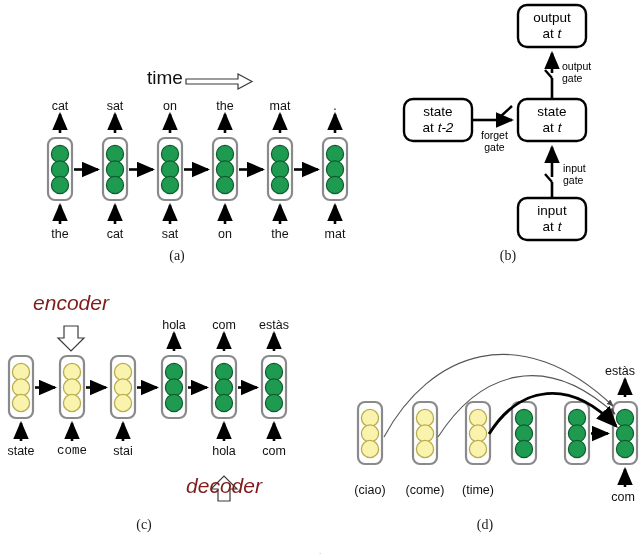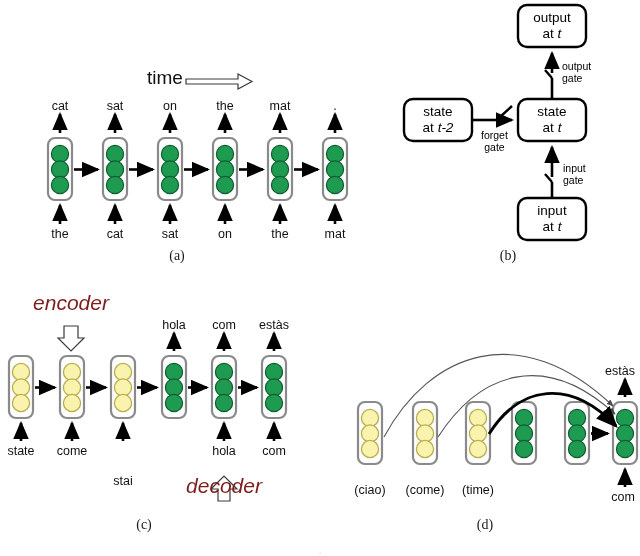--- a/index.html
+++ b/index.html
@@ -295,22 +295,22 @@
 <div class="cap" style="left:508px;top:248px;">(b)</div>
 
 <div class="bigital" style="left:71px;top:291px;">encoder</div>
 <div class="bigital" style="left:224px;top:474px;">decoder</div>
 
 <div class="lbl c" style="left:174px;top:319px;">hola</div>
 <div class="lbl c" style="left:224px;top:319px;">com</div>
 <div class="lbl c" style="left:274px;top:319px;">estàs</div>
 
 <div class="lbl c" style="left:21px;top:445px;">state</div>
-<div class="lbl c" style="left:72px;top:445px;">come</div>
-<div class="lbl c" style="left:123px;top:445px;margin-top:30px;">stai</div>
+<div class="lbl c" style="left:72px;top:445px;font-family:Liberation Mono, monospace;">come</div>
+<div class="lbl c" style="left:123px;top:445px;">stai</div>
 <div class="lbl c" style="left:224px;top:445px;">hola</div>
 <div class="lbl c" style="left:274px;top:445px;">com</div>
 
 <div class="cap" style="left:144px;top:517px;">(c)</div>
 
 <div class="lbl c" style="left:370px;top:484px;">(ciao)</div>
 <div class="lbl c" style="left:425px;top:484px;">(come)</div>
 <div class="lbl c" style="left:478px;top:484px;">(time)</div>
 
 <div class="lbl c" style="left:620px;top:365px;">estàs</div>

